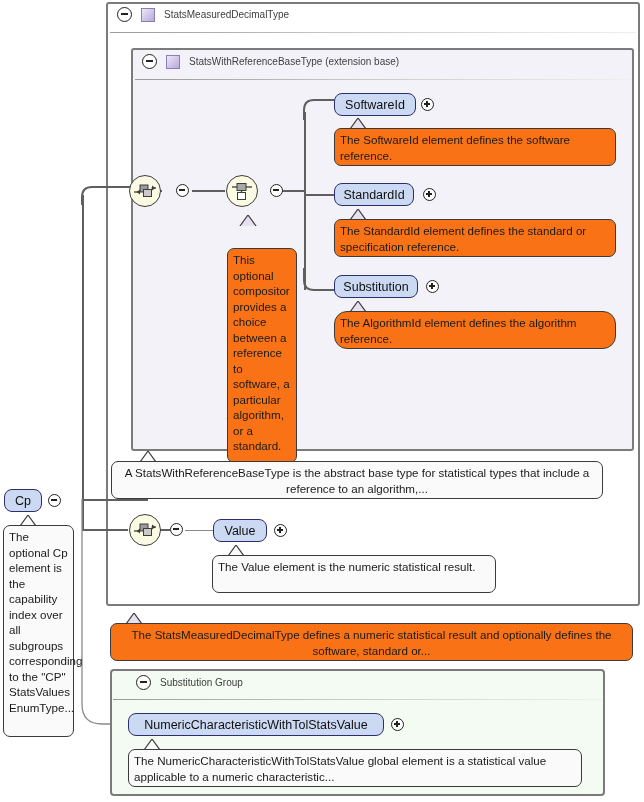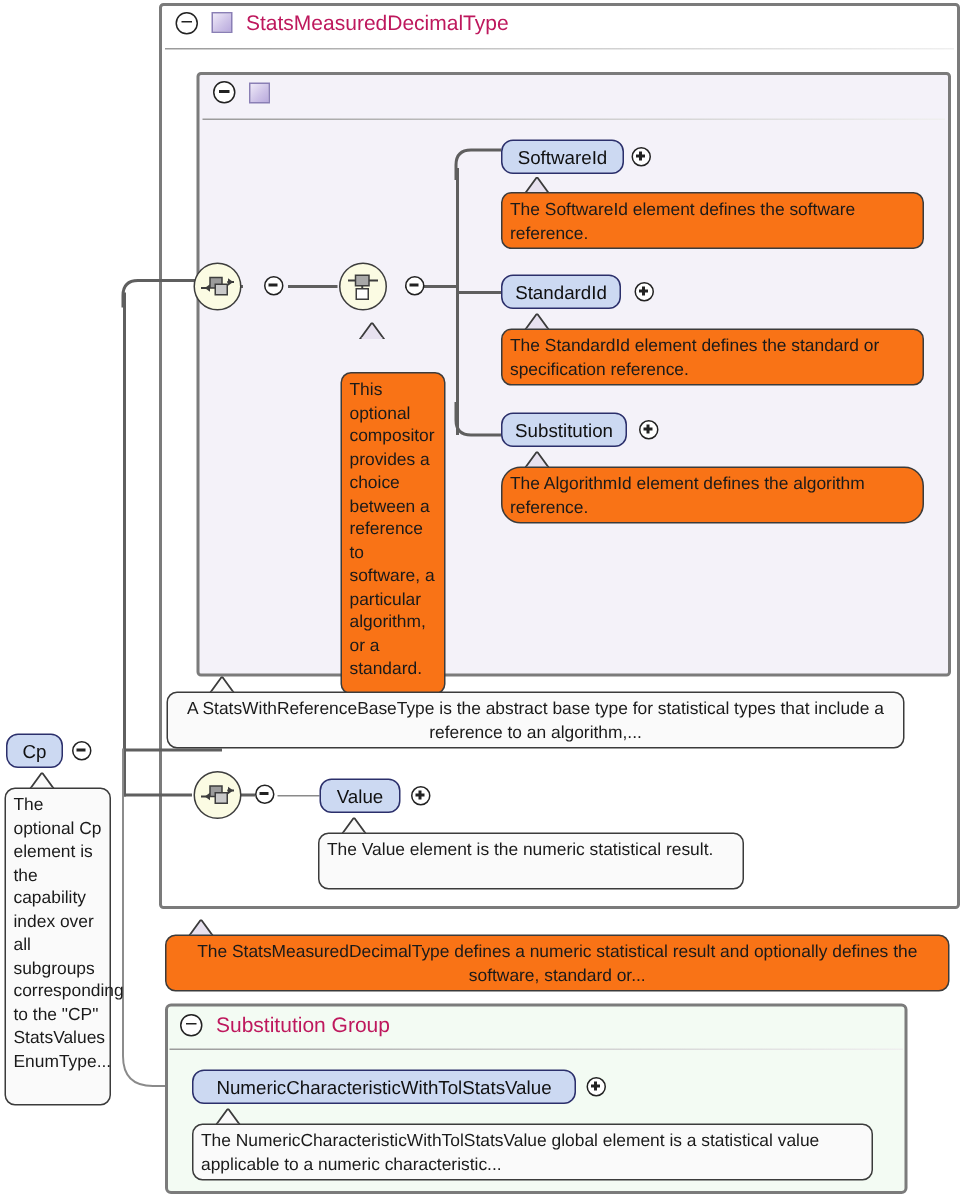--- a/index.html
+++ b/index.html
@@ -19,21 +19,21 @@
   .inner-box{
     position:absolute;border:2px solid #7b7b7b;border-radius:3px;
     background:#f4f2f9;box-sizing:border-box;
   }
   .subst-box{
     position:absolute;border:2px solid #7b7b7b;border-radius:4px;
     background:#f3fbf3;box-sizing:border-box;
   }
   .box-header{
     position:absolute;display:flex;align-items:center;gap:9px;
-    font-size:14px;color:#be185d;white-space:nowrap;
+    font-size:10px;color:#404040;white-space:nowrap;
   }
   .hdr-sep{
     position:absolute;height:1px;
     background:linear-gradient(to right,#9a9a9a 0%,#c9c9c9 45%,#efefef 100%);
   }
   .type-swatch{
     width:14px;height:14px;box-sizing:border-box;
     border:1px solid #8a7fb5;
     background:linear-gradient(135deg,#efeaf8 0%,#cfc4e8 55%,#b9aadd 100%);
     display:inline-block;
@@ -102,20 +102,21 @@
   <span class="type-swatch"></span>
   <span>StatsMeasuredDecimalType</span>
 </div>
 <div class="hdr-sep" style="left:110px;top:32px;width:526px;"></div>
 
 <div class="inner-box" style="left:131px;top:48px;width:503px;height:403px;"></div>
 
 <div class="box-header" style="left:142px;top:54px;">
   <span class="pm big" style="position:relative;display:inline-block;"></span>
   <span class="type-swatch"></span>
+  <span>StatsWithReferenceBaseType (extension base)</span>
 </div>
 <div class="hdr-sep" style="left:135px;top:79px;width:495px;"></div>
 
 <div class="ln v" style="left:82px;top:195px;width:2px;height:336px;"></div>
 
 <div class="ln h" style="left:82px;top:499px;width:66px;height:2px;"></div>
 
 <svg class="conn" style="left:80px;top:185px;width:70px;height:20px;">
   <path d="M 2 20 L 2 12 Q 2 2 12 2 L 60 2" fill="none" stroke="#5f5f5f" stroke-width="2"></path>
 </svg>
@@ -245,21 +246,21 @@
 <div class="anno white" style="left:212px;top:555px;width:284px;height:38px;">The Value element is the numeric statistical result.</div>
 
 <svg class="anno-tail" style="left:122px;top:613px;width:22px;height:11px;">
   <polygon points="4,11 12,0 20,11" fill="#e7e1ef" stroke="#3b3b3b" stroke-width="1.2"></polygon>
   <line x1="5" y1="11" x2="19" y2="11" stroke="#e7e1ef" stroke-width="2"></line>
 </svg>
 <div class="anno lav" style="left:110px;top:623px;width:523px;height:38px;text-align:center;">The StatsMeasuredDecimalType defines a numeric statistical result and optionally defines the software, standard or...</div>
 
 <div class="subst-box" style="left:110px;top:669px;width:495px;height:127px;"></div>
 
-<div class="box-header" style="left:120px;top:675px;text-align:right;">
+<div class="box-header" style="left:136px;top:675px;text-align:right;">
   <span class="pm big" style="position:relative;display:inline-block;"></span>
   <span>Substitution Group</span>
 </div>
 <div class="hdr-sep" style="left:113px;top:699px;width:489px;"></div>
 
 <div class="elem" style="left:128px;top:713px;width:256px;">
   <span>NumericCharacteristicWithTolStatsValue</span>
 </div>
 <div class="pm plus" style="left:391px;top:718px;"></div>
 <svg class="anno-tail" style="left:140px;top:739px;width:22px;height:11px;">

